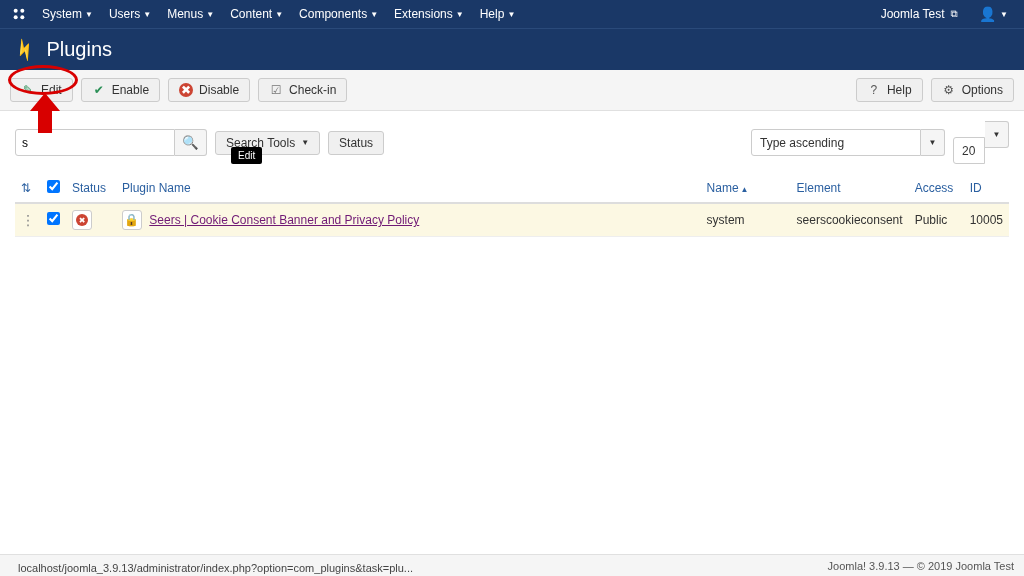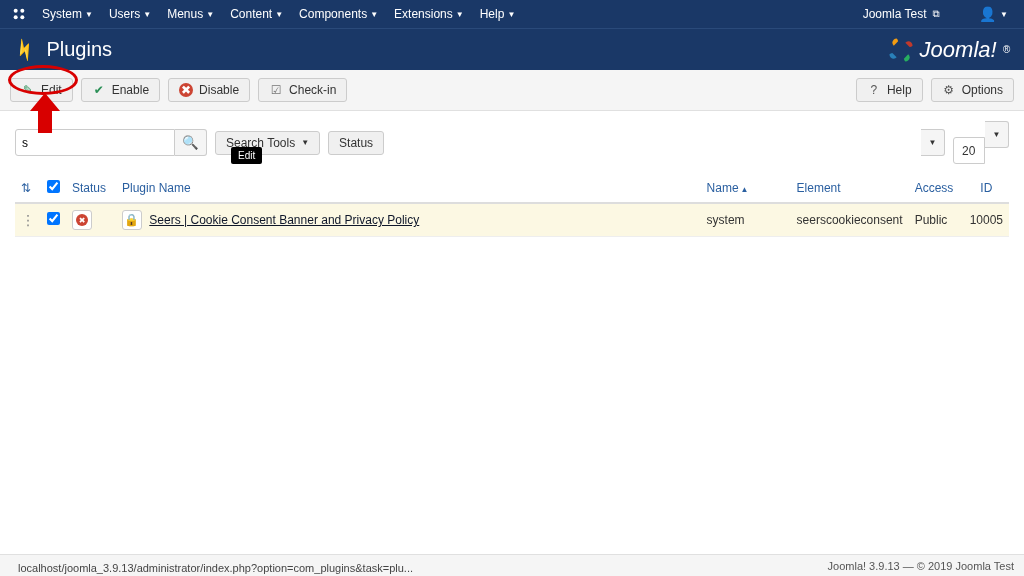--- a/index.html
+++ b/index.html
@@ -1,21 +1,21 @@
 <!DOCTYPE html>
 <html><head>
 <meta charset="utf-8">
 <style>
   * { box-sizing: border-box; margin: 0; padding: 0; }
   body { font-family: Arial, Helvetica, sans-serif; font-size: 12px; color: #333; background: #fff; width: 1024px; height: 576px; position: relative; overflow: hidden; }
 
   
   .topnav { background: #1a3867; color: #fff; height: 28px; display: flex; align-items: center; padding: 0 10px; }
   .topnav-left { display: flex; align-items: center; gap: 4px; flex: 1; }
-  .topnav-right { display: flex; align-items: center; gap: 28px; }
+  .topnav-right { display: flex; align-items: center; gap: 10px; }
   .joomla-mark { width: 18px; height: 18px; display: inline-flex; align-items: center; justify-content: center; margin-right: 4px; }
   .nav-item { padding: 4px 6px; cursor: pointer; display: flex; align-items: center; gap: 3px; font-size: 12px; }
   .caret { font-size: 8px; }
   .ext-icon { font-size: 10px; margin-left: 3px; }
   .user-icon { font-size: 14px; }
 
   
   .pagehead { background: #1a3867; color: #fff; height: 42px; display: flex; align-items: center; padding: 0 14px; border-top: 1px solid #2a4a7a; }
   .pagehead-left { display: flex; align-items: center; gap: 10px; flex: 1; }
   .plug-icon { font-size: 18px; transform: rotate(-45deg); display: inline-block; }
@@ -58,21 +58,21 @@
   .tbl th.nosort { cursor: default; }
   .tbl td { padding: 6px 6px; border-bottom: 1px solid #eee; vertical-align: middle; font-size: 12px; }
   .tbl td.muted, .tbl th.muted { color: #333; cursor: default; }
   .row-sel { background: #fcf8e3; }
   .sort-handle { color: #888; cursor: move; font-size: 14px; }
   input[type="checkbox"] { cursor: pointer; }
   .status-badge { display: inline-flex; width: 20px; height: 20px; border: 1px solid #ccc; border-radius: 3px; align-items: center; justify-content: center; background: #fff; cursor: pointer; }
   .status-dis { color: #fff; background: #fff; }
   .status-dis-inner { width: 12px; height: 12px; border-radius: 50%; background: #c43; color: #fff; display: flex; align-items: center; justify-content: center; font-size: 8px; }
   .lock-badge { display: inline-flex; width: 20px; height: 20px; border: 1px solid #ccc; border-radius: 3px; align-items: center; justify-content: center; background: #fff; margin-right: 4px; color: #777; }
-  .plugin-link { color: #0f172a; text-decoration: underline; cursor: pointer; }
+  .plugin-link { color: #701a75; text-decoration: underline; cursor: pointer; }
   .th-caret { font-size: 8px; margin-left: 2px; }
   .col-id { text-align: right; }
   .col-order-th { color:#2a5fa0; text-align:center; width:20px; }
   .updown { font-size:12px; }
 
   
   .footer { position: absolute; left: 0; bottom: 0; width: 100%; background: #f5f5f5; border-top: 1px solid #e0e0e0; height: 22px; display: flex; align-items: center; padding: 0 10px; font-size: 11px; color: #555; }
   .footer-spacer { flex: 1; }
   .statusbar { position: absolute; left: 12px; bottom: 0; font-size: 11px; color: #444; padding: 2px 6px; background: #f5f5f5; }
   .footer-right { white-space: nowrap; }
@@ -132,34 +132,20 @@
         <span class="caret">▼</span>
       </div>
   </div>
 </div>
 
 <div class="pagehead">
   <div class="pagehead-left">
     <span class="plug-icon">⚡</span>
     <span class="pagehead-title">Plugins</span>
   </div>
-  <div class="logo">
-    <span class="logo-sym">
-      <svg viewBox="0 0 36 36" width="26" height="26">
-          <g>
-            <path fill="#f39c12" d="M12 2a6 6 0 0 0-6 6 6 6 0 0 0 2 4l6-6a6 6 0 0 0-2-4z"></path>
-            <path fill="#c0392b" d="M34 12a6 6 0 0 0-6-6 6 6 0 0 0-4 2l6 6a6 6 0 0 0 4-2z"></path>
-            <path fill="#27ae60" d="M24 34a6 6 0 0 0 6-6 6 6 0 0 0-2-4l-6 6a6 6 0 0 0 2 4z"></path>
-            <path fill="#2980b9" d="M2 24a6 6 0 0 0 6 6 6 6 0 0 0 4-2l-6-6a6 6 0 0 0-4 2z"></path>
-          </g>
-        </svg>
-    </span>
-    <span>Joomla!</span>
-      <span style="font-size:10px;vertical-align:super;">®</span>
-  </div>
 </div>
 
 <div class="toolbar">
   <button class="btn">
       <span class="ic ic-edit">✎</span>
       <span>Edit</span>
     </button>
   <button class="btn">
       <span class="ic ic-enable">✔</span>
       <span>Enable</span>
@@ -196,39 +182,40 @@
     <input class="search-input" type="text" value="s" style="">
     <button class="search-btn"><span>🔍</span></button>
   </div>
   <button class="btn">
       <span>Search Tools</span> 
       <span class="caret">▼</span>
     </button>
   <button class="btn">Status</button>
   <div class="filterbar-spacer"></div>
   <div class="select-wrap">
+    <div class="select-main">Type ascending</div>
     <div class="select-caret">▼</div>
   </div>
   <div class="select-wrap select-limit">
     <div class="select-main">20</div>
     <div class="select-caret">▼</div>
   </div>
 </div>
 
 <table class="tbl">
   <thead>
     <tr>
       <th class="col-order-th"><span class="updown">⇅</span></th>
       <th class="nosort" style="width:22px;"><input type="checkbox" checked="" style=""></th>
       <th style="width:50px;">Status</th>
       <th>Plugin Name</th>
       <th style="width:90px;"><span>Name</span><span class="th-caret">▲</span></th>
       <th style="width:110px;">Element</th>
       <th style="width:55px;">Access</th>
-      <th style="width:45px;text-align:center;" class="col-id">ID</th>
+      <th style="width:45px;" class="col-id">ID</th>
     </tr>
   </thead>
   <tbody>
     <tr class="row-sel">
       <td class="muted"><span class="sort-handle">⋮</span></td>
       <td><input type="checkbox" checked="" style=""></td>
       <td>
         <span class="status-badge status-dis">
             <span class="status-dis-inner">✖</span>
           </span>

